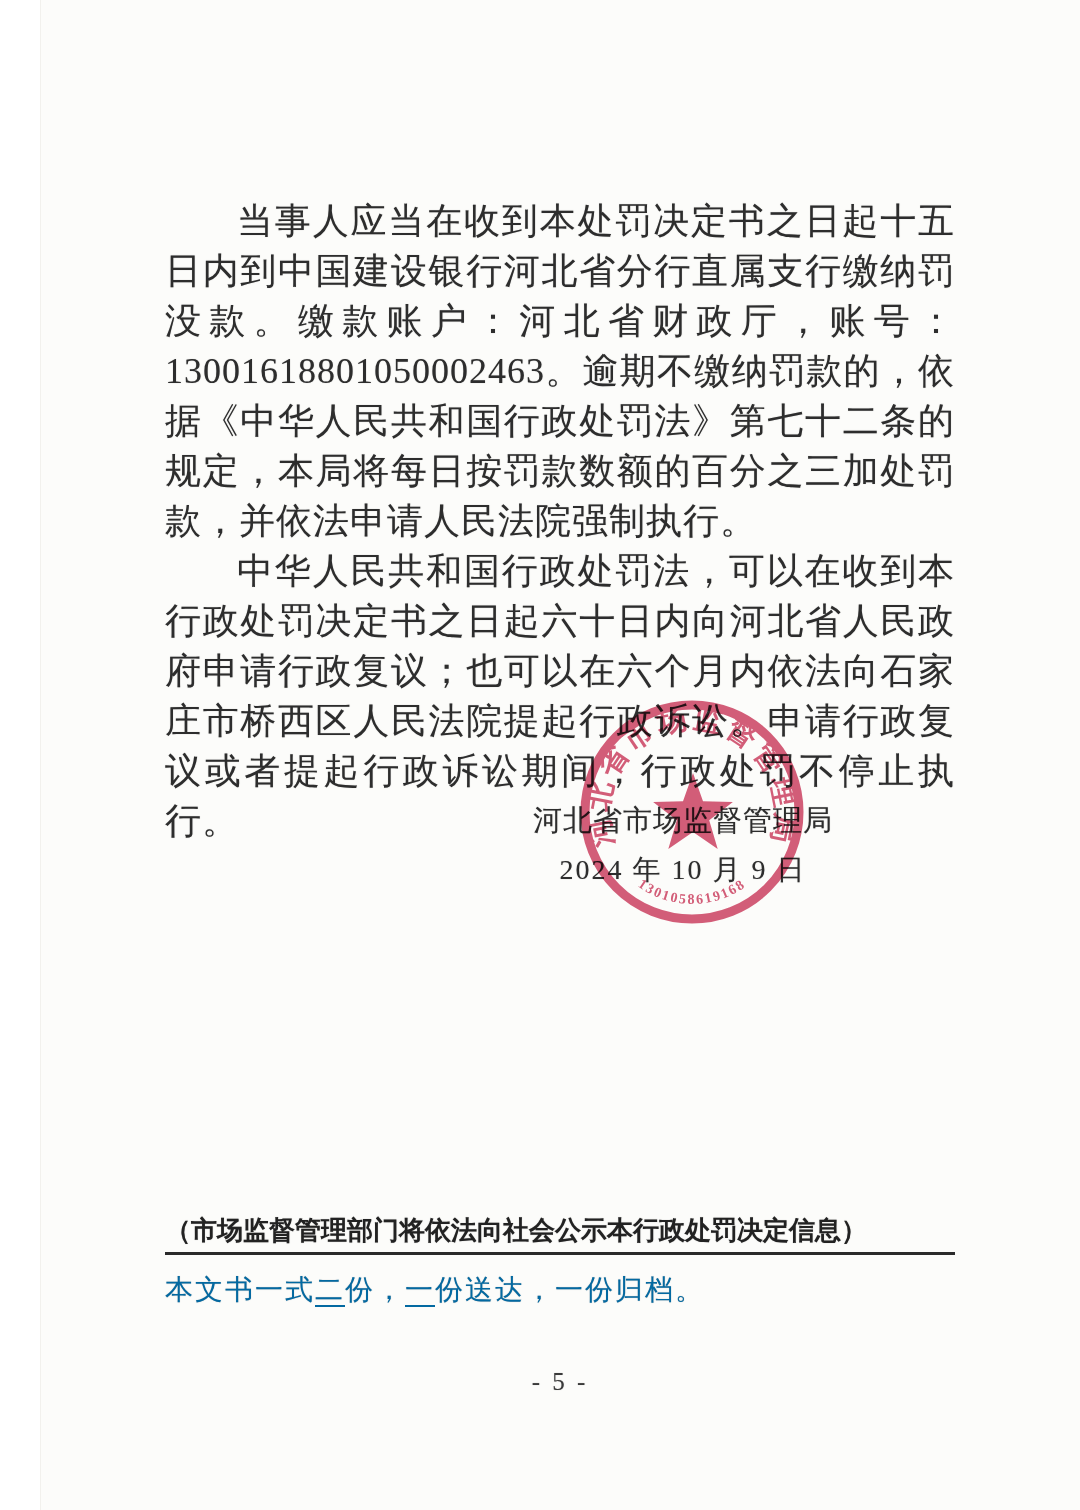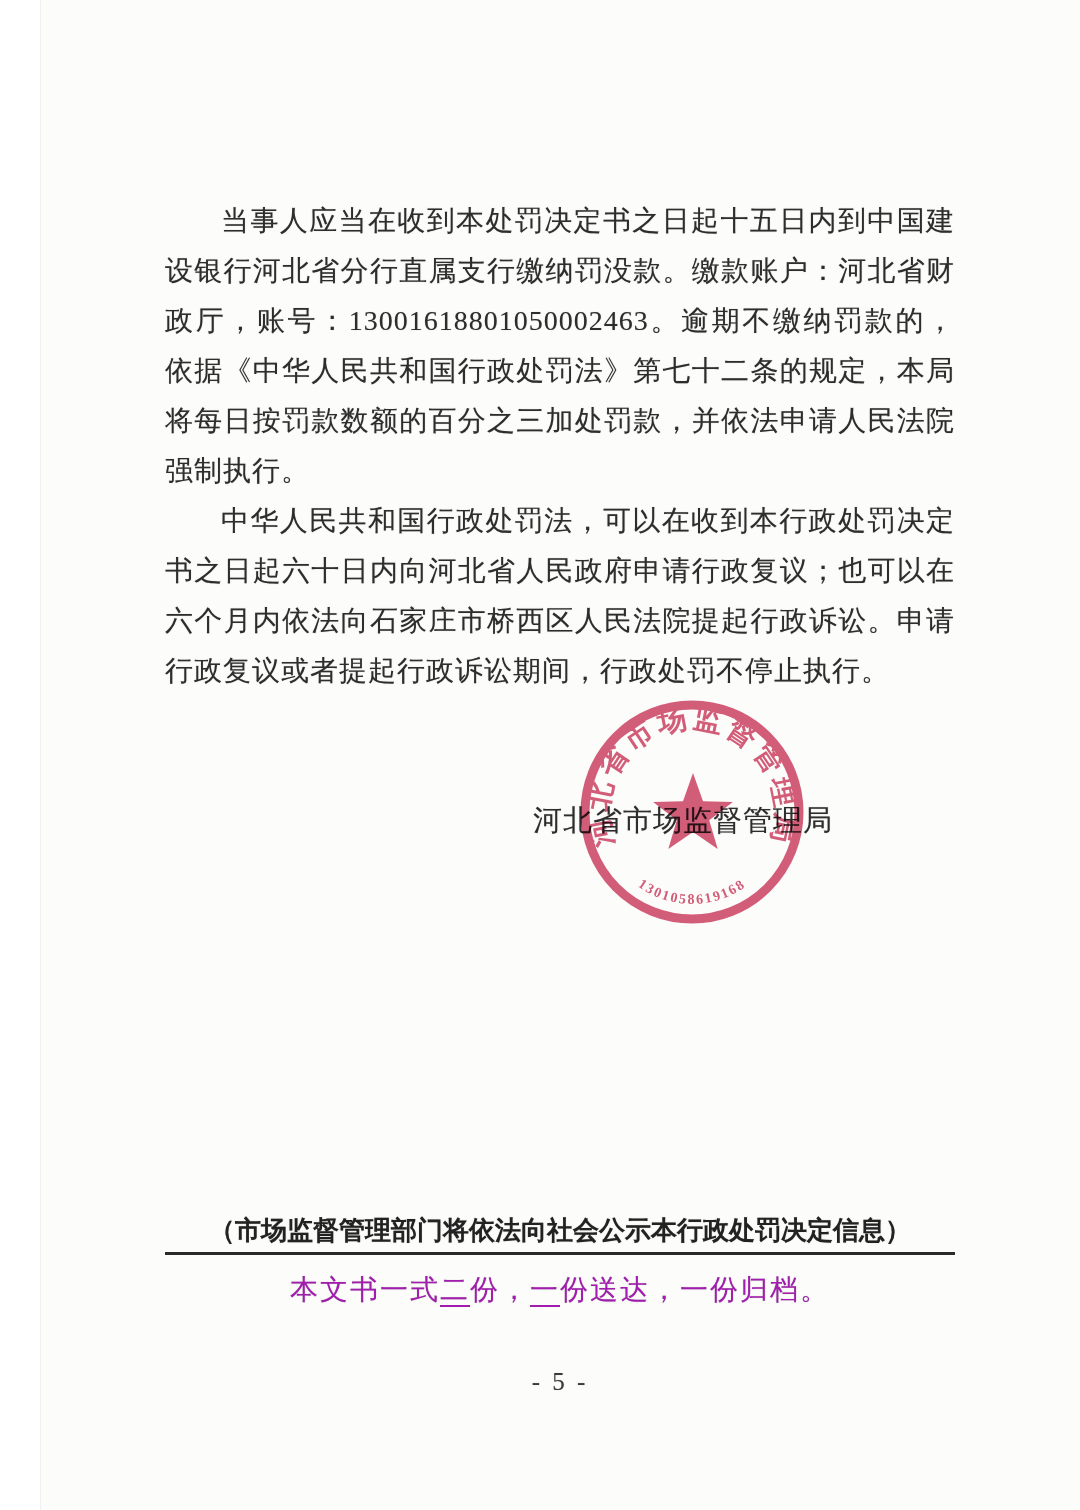--- a/index.html
+++ b/index.html
@@ -23,21 +23,21 @@
     width: 40px; height: 100%;
     background: #ffffff;
     border-right: 1px solid #f2f1ed;
   }
   
   .body-text {
     position: absolute;
     left: 165px;
     top: 196px;
     width: 790px;
-    font-size: 28px;
+    font-size: 36px;
     line-height: 50px;
     letter-spacing: 1px;
     text-align: justify;
     text-shadow: 0 0 1px rgba(45,45,45,.35);
   }
   .body-text p {
     margin: 0;
     text-indent: 2em;
   }
   
@@ -67,39 +67,38 @@
     fill: #d04868;
     font-family: "Liberation Serif", "DejaVu Serif", serif;
     font-weight: bold;
   }
   
   .footer-note {
     position: absolute;
     left: 165px;
     top: 1214px;
     width: 790px;
-    text-align: center;
   }
   .note-bold {
     font-weight: bold;
     font-size: 26px;
     line-height: 34px;
     color: #222222;
     text-shadow: 0 0 1px rgba(34,34,34,.35);
   }
   .note-rule {
     height: 3px;
     background: #2a2a2a;
     margin-top: 4px;
   }
   .copies-line {
     margin-top: 16px;
     font-size: 28px;
     letter-spacing: 2px;
-    color: #a21caf;
+    color: #0369a1;
     text-shadow: 0 0 1px rgba(45,45,45,.35);
   }
   .copies-line .u {
     text-decoration: underline;
     text-decoration-thickness: 2px;
     text-underline-offset: 6px;
   }
   
   .page-number {
     position: absolute;
@@ -120,20 +119,21 @@
 
   <div class="scan-edge-left"></div>
 
   <div class="body-text">
     <p>当事人应当在收到本处罚决定书之日起十五日内到中国建设银行河北省分行直属支行缴纳罚没款。缴款账户：河北省财政厅，账号：13001618801050002463。逾期不缴纳罚款的，依据《中华人民共和国行政处罚法》第七十二条的规定，本局将每日按罚款数额的百分之三加处罚款，并依法申请人民法院强制执行。</p>
     <p>中华人民共和国行政处罚法，可以在收到本行政处罚决定书之日起六十日内向河北省人民政府申请行政复议；也可以在六个月内依法向石家庄市桥西区人民法院提起行政诉讼。申请行政复议或者提起行政诉讼期间，行政处罚不停止执行。</p>
   </div>
 
   <div class="signature">
     <div class="authority">河北省市场监督管理局</div>
+    <div class="date">2024 年 10 月 9 日</div>
   </div>
 
   <svg class="seal-svg" viewBox="0 0 1080 1510" xmlns="http://www.w3.org/2000/svg">
     <defs>
       <path id="sealArcTop" d="M 615.9 847.5 A 84 84 0 1 1 768.1 847.5" fill="none"></path>
       <path id="sealArcBottom" d="M 632.9 882.5 A 92 92 0 0 0 751.1 882.5" fill="none"></path>
     </defs>
 
     <circle class="seal-ring" cx="692" cy="812" r="107"></circle>
 

